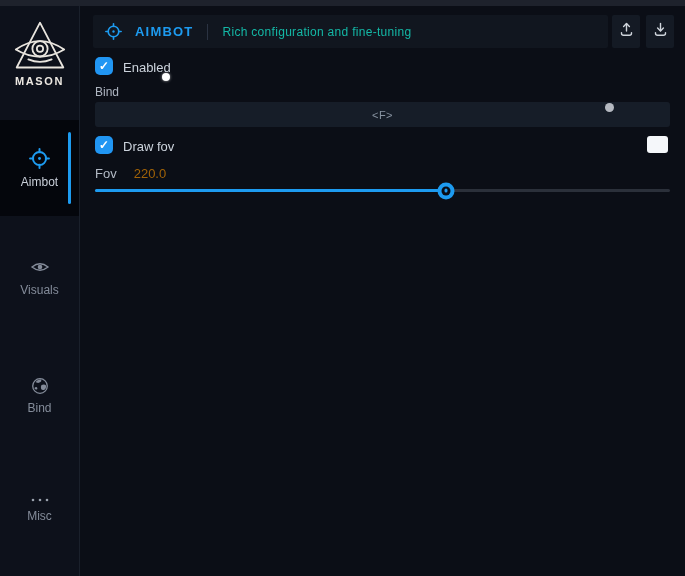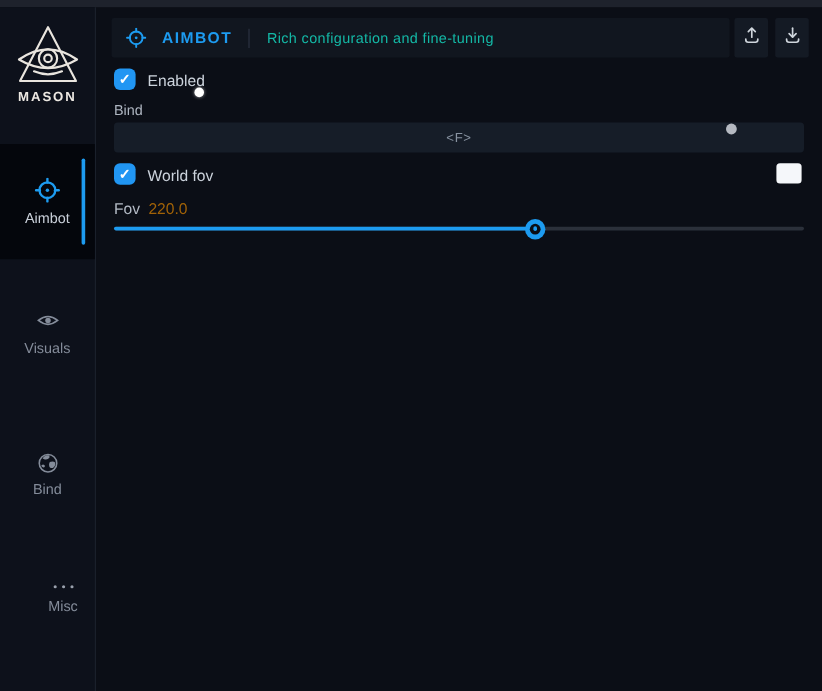--- a/index.html
+++ b/index.html
@@ -17,21 +17,21 @@
   .logo svg{display:block;margin:0 auto;}
   .logo-text{margin-top:3px;font-size:11px;font-weight:bold;letter-spacing:1.6px;color:#ece8e2;}
 
   .nav-item{position:absolute;left:0;width:79px;display:flex;flex-direction:column;align-items:center;gap:6px;cursor:pointer;color:#848c9a;}
   .nav-item .nav-label{font-size:12px;}
   .nav-item.active{top:114px;height:96px;justify-content:center;background:#04060c;color:#c9cfd9;}
   .nav-item.active .nav-icon{color:#1d9bf0;}
   .nav-item.active .active-bar{position:absolute;right:8px;top:12px;width:3px;height:72px;background:#1d9bf0;border-radius:2px;}
   .nav-visuals{top:251px;justify-content:space-between;}
   .nav-world{top:371px;}
-  .nav-misc{top:480px;padding-left:13px;}
+  .nav-misc{top:491px;}
   .nav-icon{display:flex;align-items:center;justify-content:center;}
 
   
   .header-bar{position:absolute;left:93px;top:15px;width:515px;height:33px;background:#11161f;border-radius:2px;display:flex;align-items:center;padding-left:12px;box-sizing:border-box;}
   .header-crosshair{color:#1d9bf0;display:flex;align-items:center;margin-right:13px;}
   .header-title{color:#1d9bf0;font-size:13px;font-weight:bold;letter-spacing:1.2px;}
   .header-divider{width:1px;height:16px;background:#2b3342;margin:0 14px;}
   .header-subtitle{color:#14b8a6;font-size:12px;letter-spacing:.3px;}
   .icon-btn{position:absolute;top:15px;width:28px;height:33px;background:#141a24;border-radius:2px;display:flex;align-items:center;justify-content:center;color:#cfd5dc;cursor:pointer;}
   .btn-upload{left:612px;}
@@ -43,21 +43,21 @@
   .row-drawfov{left:95px;top:136px;}
   .checkbox{width:18px;height:18px;border-radius:5px;background:#2196f3;display:flex;align-items:center;justify-content:center;cursor:pointer;flex:0 0 auto;}
   .checkbox.checked::after{content:"\2713";color:#fff;font-size:12px;font-weight:bold;line-height:1;}
   .check-label{color:#ccd3dc;font-size:13px;}
 
   .bind-label{position:absolute;left:95px;top:85px;color:#aeb5c0;font-size:12px;}
   .bind-input{position:absolute;left:95px;top:102px;width:575px;height:25px;box-sizing:border-box;background:#161d28;border:none;border-radius:3px;color:#8893a1;font-size:11px;text-align:center;font-family:"Liberation Sans",sans-serif;letter-spacing:.5px;outline:none;}
 
   .color-swatch{position:absolute;left:647px;top:136px;width:21px;height:17px;border-radius:3px;background:#f5f7fa;cursor:pointer;}
 
-  .fov-row{position:absolute;left:95px;top:166px;display:flex;gap:7px;align-items:flex-start;font-size:13px;}
+  .fov-row{position:absolute;left:95px;top:166px;display:flex;gap:17px;align-items:flex-start;font-size:13px;}
   .fov-label{color:#b4bbc6;}
   .fov-value{color:#a16207;}
 
   .slider{position:absolute;left:95px;top:182px;width:575px;height:17px;}
   .slider-track{position:absolute;left:0;right:0;top:7px;height:3px;background:#2b303a;border-radius:2px;}
   .slider-fill{position:absolute;left:0;top:7px;height:3px;background:#1d9bf0;border-radius:2px;width:0;}
   .slider-thumb{position:absolute;top:8.5px;left:0;width:17px;height:17px;border-radius:50%;background:#1d9bf0;transform:translate(-50%,-50%);display:flex;align-items:center;justify-content:center;cursor:pointer;}
   .thumb-inner{width:9px;height:9px;border-radius:50%;background:#0a0d15;display:flex;align-items:center;justify-content:center;}
   .thumb-dot{width:3.5px;height:3.5px;border-radius:50%;background:#1d9bf0;}
 
@@ -170,21 +170,21 @@
 <div class="check-row row-enabled">
   <div class="checkbox checked"></div>
   <span class="check-label">Enabled</span>
 </div>
 
 <div class="bind-label">Bind</div>
 <input class="bind-input" type="text" readonly="" value="&lt;F&gt;" style="">
 
 <div class="check-row row-drawfov">
   <div class="checkbox checked"></div>
-  <span class="check-label">World fov</span>
+  <span class="check-label">Draw fov</span>
 </div>
 <div class="color-swatch" style="background: rgb(245, 247, 250);"></div>
 
 <div class="fov-row">
   <span class="fov-label">Fov</span>
   <span class="fov-value">220.0</span>
 </div>
 
 <div class="slider">
   <div class="slider-track"></div>

